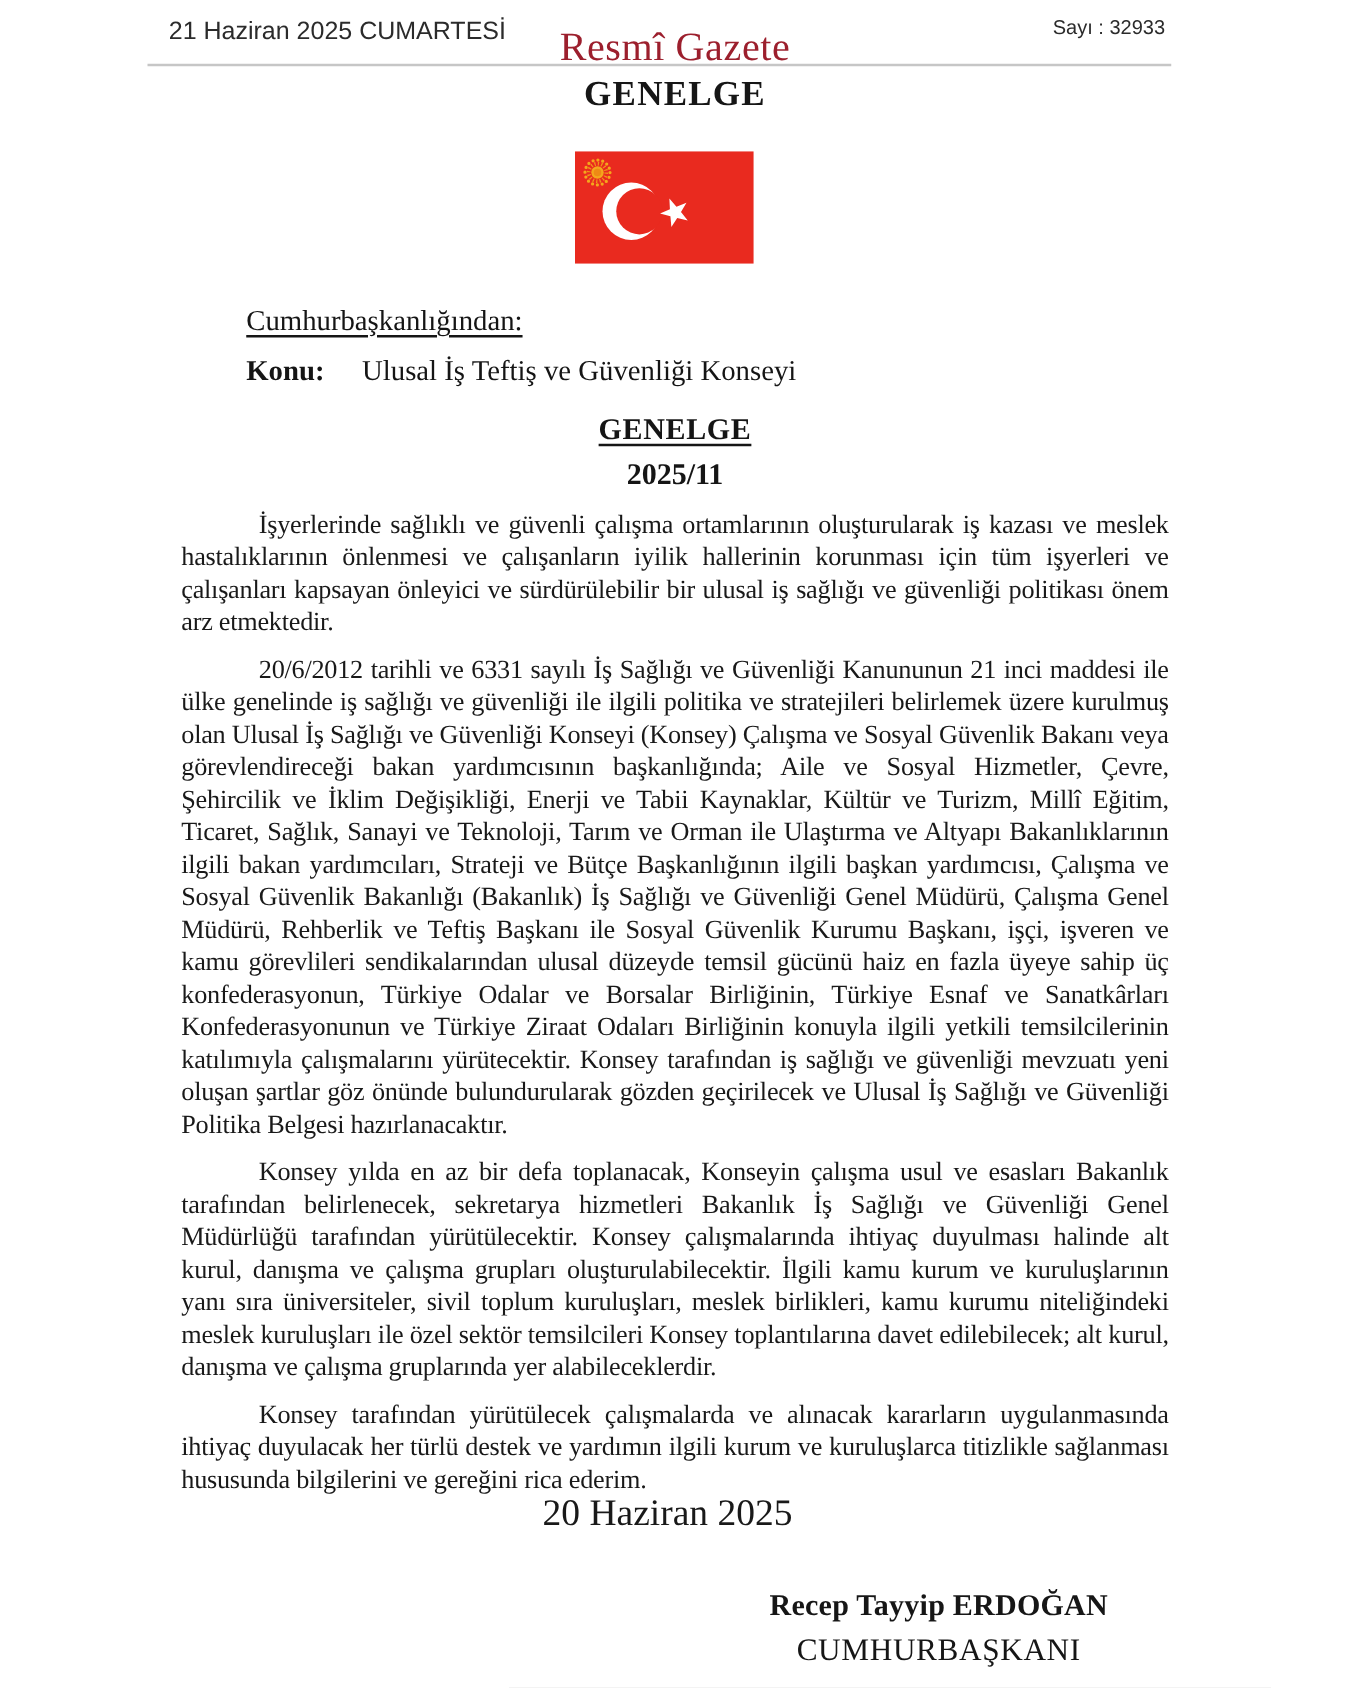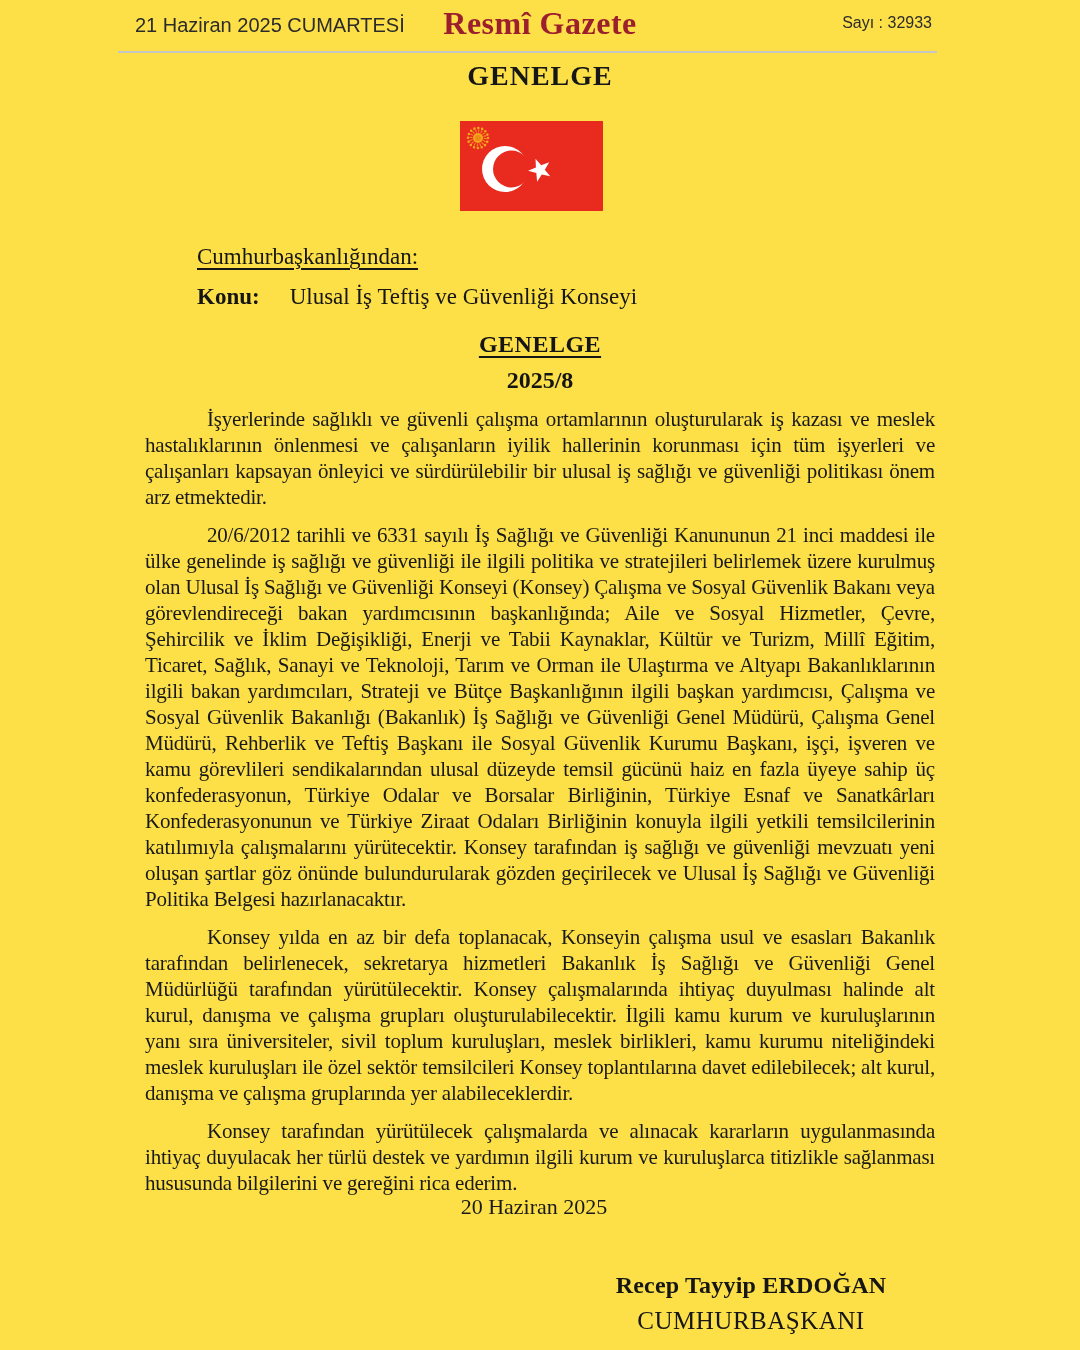--- a/index.html
+++ b/index.html
@@ -1,34 +1,34 @@
 <!DOCTYPE html>
 <html><head>
 <meta charset="utf-8">
 <style>
   html,body{margin:0;padding:0;background:#e9e9e9;}
   .page{
     position:relative;
     width:1080px;height:1350px;
     margin:0 auto;
-    background:#fde047;
+    background:#ffffff;
     font-family:"Liberation Serif", serif;
     color:#1c1c1c;
     overflow:hidden;
   }
   .header-date{
     position:absolute;left:135px;top:14px;
     font-family:"Liberation Sans", sans-serif;
     font-size:20px;color:#2b2b2b;white-space:nowrap;
   }
   .gazette-title{
-    position:absolute;left:0;right:0;top:5px;
+    position:absolute;left:0;right:0;top:19px;
     text-align:center;
     font-family:"Liberation Serif", serif;
-    font-size:32px;font-weight:bold;color:#9C1F2D;
+    font-size:32px;font-weight:normal;color:#9C1F2D;
     letter-spacing:0.5px;
   }
   .header-issue{
     position:absolute;right:148px;top:14px;
     font-family:"Liberation Sans", sans-serif;
     font-size:16px;color:#2b2b2b;white-space:nowrap;
   }
   .rule{
     position:absolute;left:118px;right:143px;top:51px;
     border-top:2px solid #c6c6c6;height:0;
@@ -59,21 +59,21 @@
     font-size:24px;font-weight:bold;color:#151515;
   }
   .body-text{
     position:absolute;left:145px;top:406px;width:790px;
     font-size:21px;line-height:26px;letter-spacing:-0.2px;
     text-align:justify;color:#191919;
   }
   .body-text p{margin:0 0 12px 0;text-indent:62px;}
   .date-line{
     position:absolute;left:0;right:0;top:1194px;
-    text-align:center;font-size:22px;color:#191919;
+    text-align:center;font-size:30px;color:#191919;
   }
   
   .date-line span{position:relative;left:-6px;}
   .signature{
     position:absolute;left:556px;top:1272px;width:390px;
     text-align:center;color:#161616;
   }
   .sig-name{font-size:24px;font-weight:bold;letter-spacing:0.2px;}
   .sig-title{font-size:25px;margin-top:8px;letter-spacing:0.5px;}
 </style>
@@ -104,21 +104,21 @@
     </svg>
   </div>
 
   <div class="from-line">Cumhurbaşkanlığından:</div>
 
   <div class="subject-line">
     <span class="subject-label">Konu:</span><span class="subject-value">Ulusal İş Teftiş ve Güvenliği Konseyi</span>
   </div>
 
   <div class="doc-title">GENELGE</div>
-  <div class="doc-number">2025/8</div>
+  <div class="doc-number">2025/11</div>
 
   <div class="body-text">
     <p>İşyerlerinde sağlıklı ve güvenli çalışma ortamlarının oluşturularak iş kazası ve meslek hastalıklarının önlenmesi ve çalışanların iyilik hallerinin korunması için tüm işyerleri ve çalışanları kapsayan önleyici ve sürdürülebilir bir ulusal iş sağlığı ve güvenliği politikası önem arz etmektedir.</p>
     <p>20/6/2012 tarihli ve 6331 sayılı İş Sağlığı ve Güvenliği Kanununun 21 inci maddesi ile ülke genelinde iş sağlığı ve güvenliği ile ilgili politika ve stratejileri belirlemek üzere kurulmuş olan Ulusal İş Sağlığı ve Güvenliği Konseyi (Konsey) Çalışma ve Sosyal Güvenlik Bakanı veya görevlendireceği bakan yardımcısının başkanlığında; Aile ve Sosyal Hizmetler, Çevre, Şehircilik ve İklim Değişikliği, Enerji ve Tabii Kaynaklar, Kültür ve Turizm, Millî Eğitim, Ticaret, Sağlık, Sanayi ve Teknoloji, Tarım ve Orman ile Ulaştırma ve Altyapı Bakanlıklarının ilgili bakan yardımcıları, Strateji ve Bütçe Başkanlığının ilgili başkan yardımcısı, Çalışma ve Sosyal Güvenlik Bakanlığı (Bakanlık) İş Sağlığı ve Güvenliği Genel Müdürü, Çalışma Genel Müdürü, Rehberlik ve Teftiş Başkanı ile Sosyal Güvenlik Kurumu Başkanı, işçi, işveren ve kamu görevlileri sendikalarından ulusal düzeyde temsil gücünü haiz en fazla üyeye sahip üç konfederasyonun, Türkiye Odalar ve Borsalar Birliğinin, Türkiye Esnaf ve Sanatkârları Konfederasyonunun ve Türkiye Ziraat Odaları Birliğinin konuyla ilgili yetkili temsilcilerinin katılımıyla çalışmalarını yürütecektir. Konsey tarafından iş sağlığı ve güvenliği mevzuatı yeni oluşan şartlar göz önünde bulundurularak gözden geçirilecek ve Ulusal İş Sağlığı ve Güvenliği Politika Belgesi hazırlanacaktır.</p>
     <p>Konsey yılda en az bir defa toplanacak, Konseyin çalışma usul ve esasları Bakanlık tarafından belirlenecek, sekretarya hizmetleri Bakanlık İş Sağlığı ve Güvenliği Genel Müdürlüğü tarafından yürütülecektir. Konsey çalışmalarında ihtiyaç duyulması halinde alt kurul, danışma ve çalışma grupları oluşturulabilecektir. İlgili kamu kurum ve kuruluşlarının yanı sıra üniversiteler, sivil toplum kuruluşları, meslek birlikleri, kamu kurumu niteliğindeki meslek kuruluşları ile özel sektör temsilcileri Konsey toplantılarına davet edilebilecek; alt kurul, danışma ve çalışma gruplarında yer alabileceklerdir.</p>
     <p>Konsey tarafından yürütülecek çalışmalarda ve alınacak kararların uygulanmasında ihtiyaç duyulacak her türlü destek ve yardımın ilgili kurum ve kuruluşlarca titizlikle sağlanması hususunda bilgilerini ve gereğini rica ederim.</p>
   </div>
 
   <div class="date-line">
     <span>20 Haziran 2025</span>

